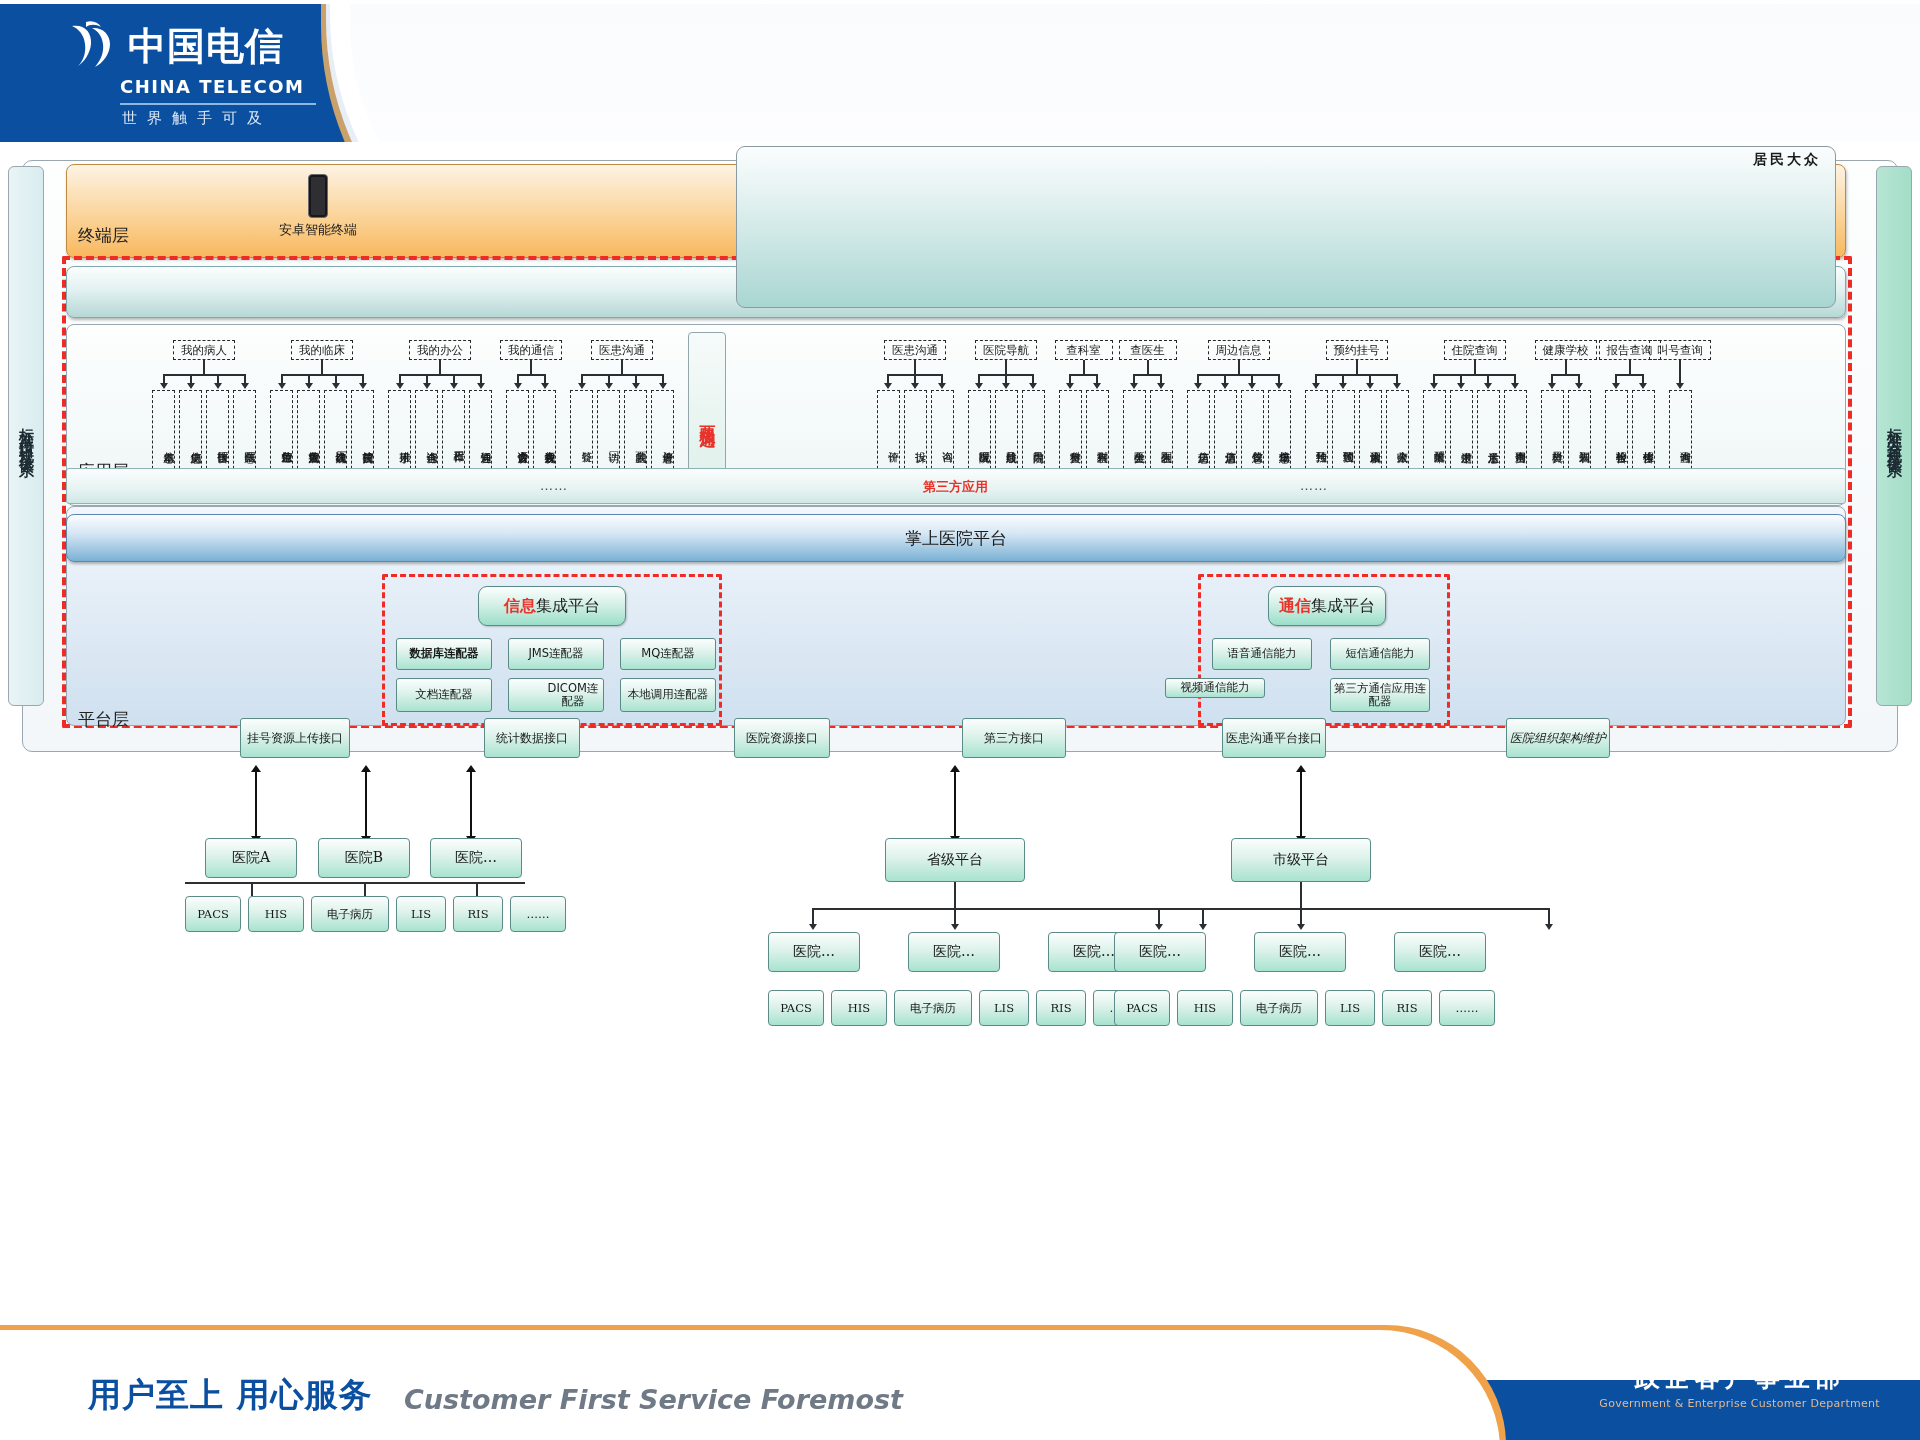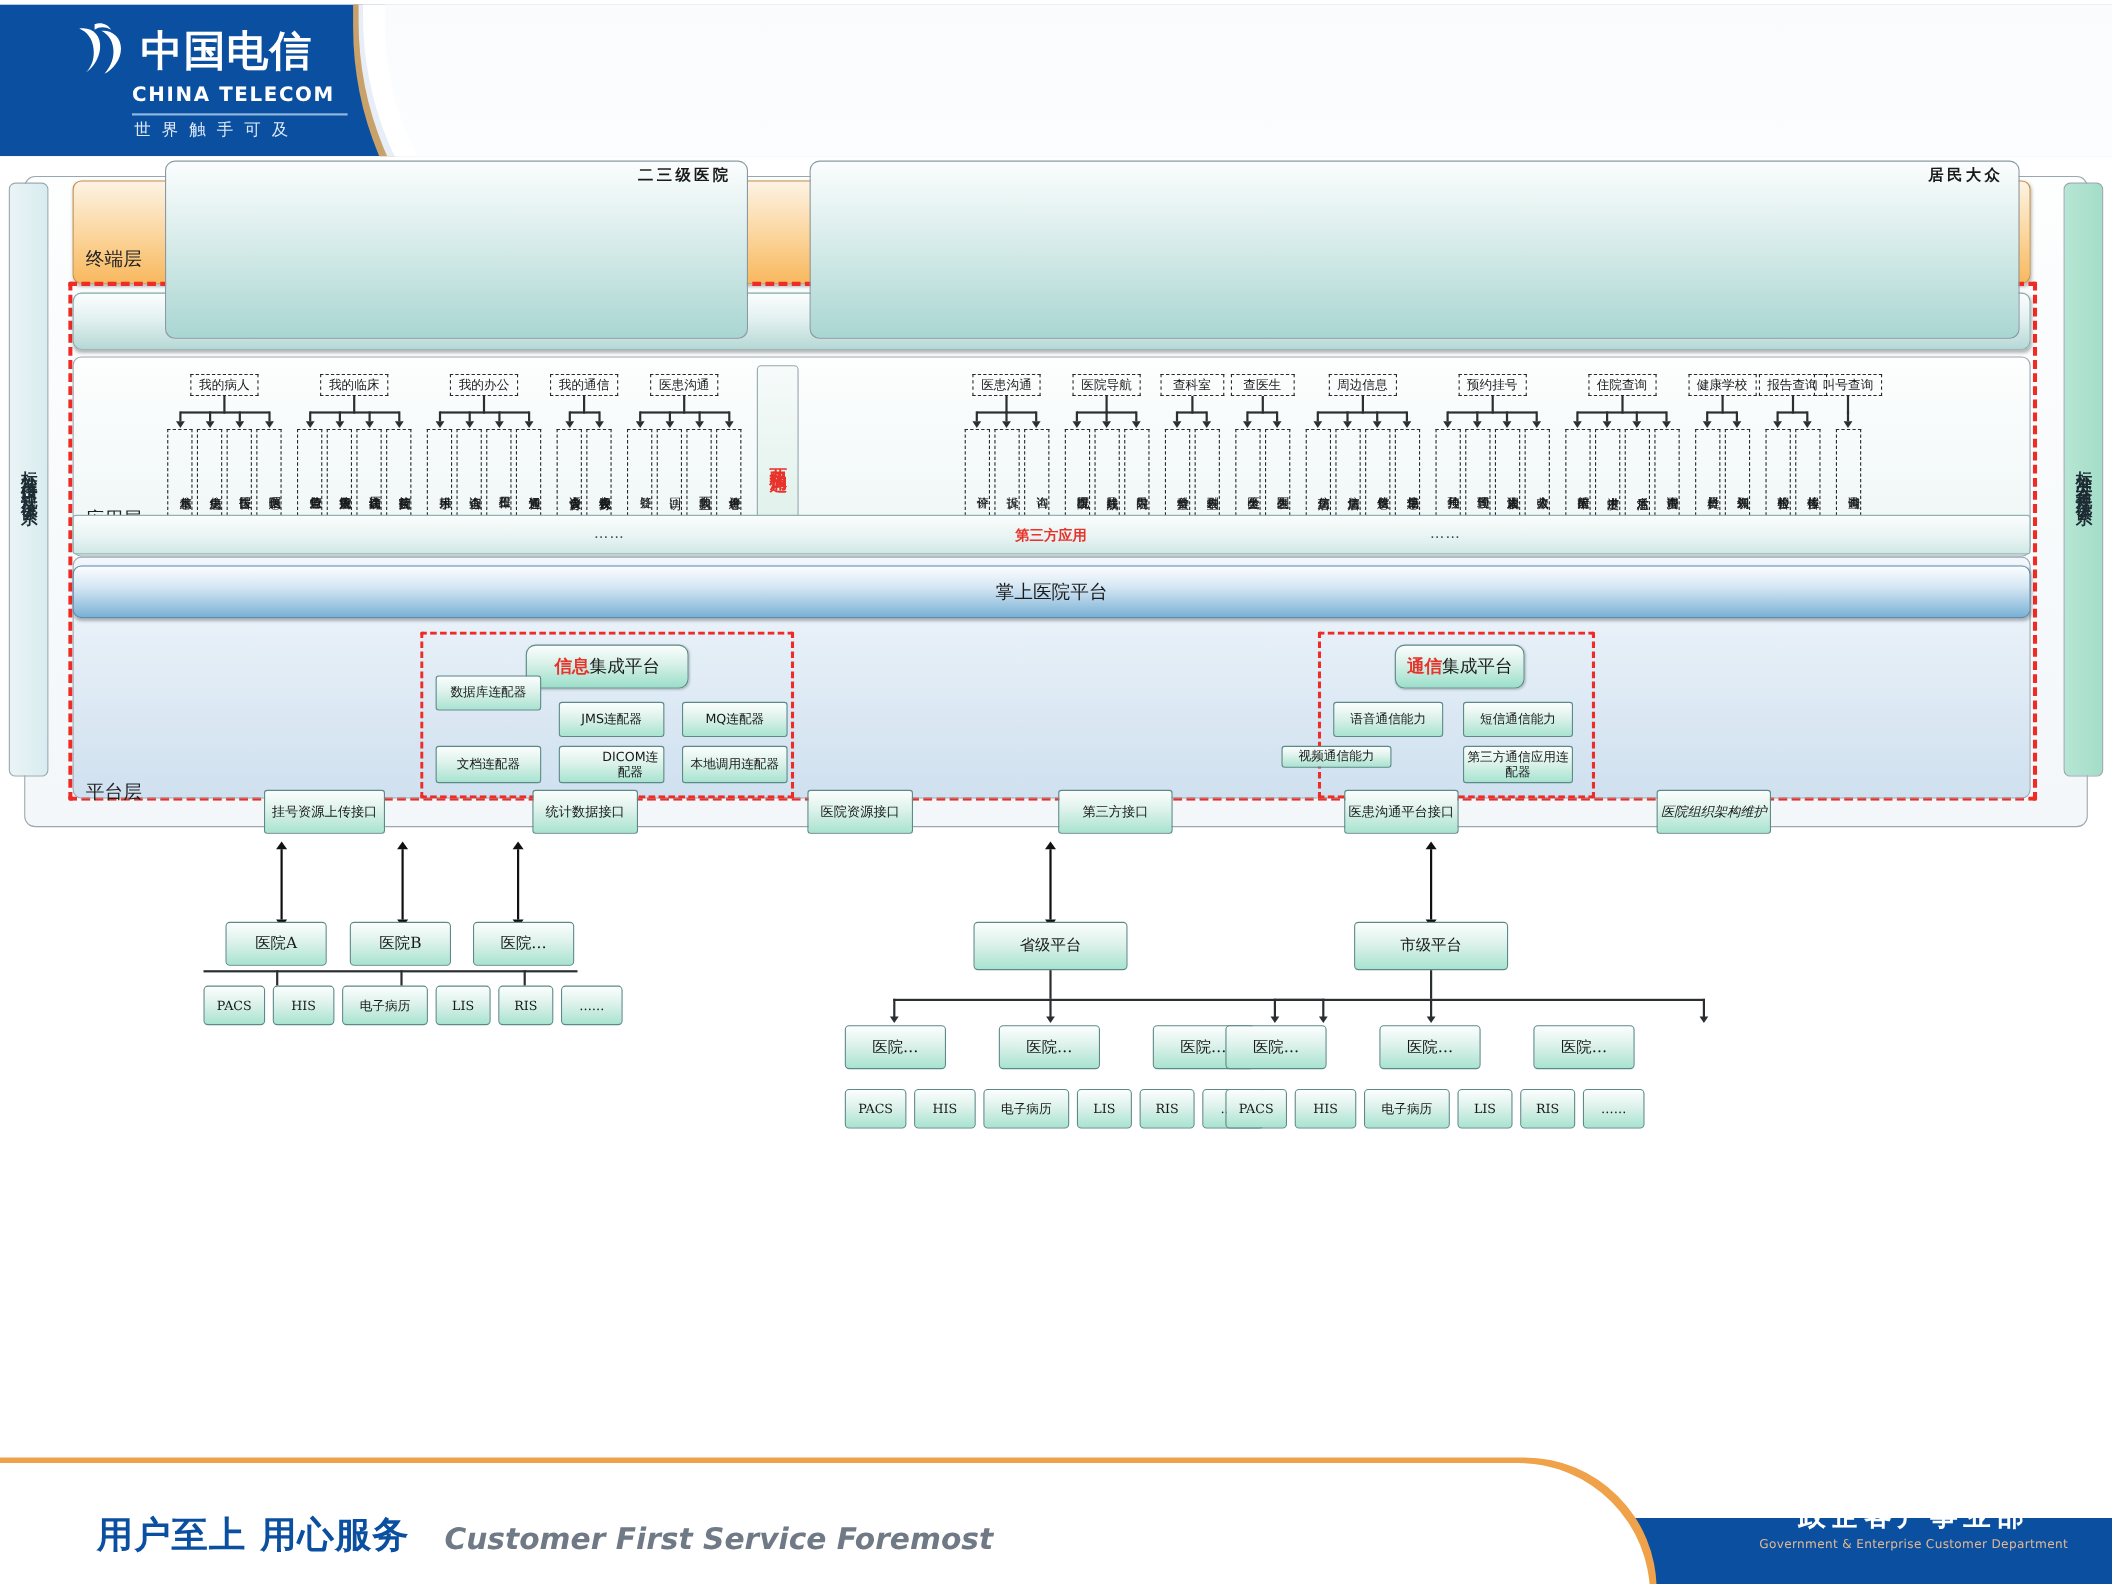--- a/index.html
+++ b/index.html
@@ -314,23 +314,20 @@
     <span>统一门户</span>
   </div>
 
   <div class="applayer"></div>
   <div class="layer-label" style="left:78px; top:322px;">应用层</div>
 
   <div class="twoway">
     <span>两极沟通</span>
   </div>
 
-  <div class="grp" style="left:150px; width:530px; height:162px;">
-    <div class="grp-title">二三级医院</div>
-  </div>
 
   <div class="grp" style="left:736px; width:1100px; height:162px;">
     <div class="grp-title">居民大众</div>
   </div>
 
   <div id="tree-host">
       <div class="leaf" style="left: 152px; top: 252px; width: 23px; height: 104px;">基本信息</div>
       <div class="ln" style="left: 162.5px; top: 236px; width: 2px; height: 9px;"></div>
       <div class="arrow" style="left: 159.5px; top: 245px;"></div>
       <div class="leaf" style="left: 179px; top: 252px; width: 23px; height: 104px;">病史信息</div>
@@ -524,21 +521,21 @@
   <div class="layer-label" style="left:78px; top:570px;">平台层</div>
   <div class="bar platform-bar">
     <span>掌上医院平台</span>
   </div>
 
   <div class="dashbox" style="left:382px; top:436px; width:340px; height:152px;"></div>
   <div class="int-title" style="left:478px; top:448px; width:148px; height:40px;">
     <b>信息</b>
       <span>集成平台</span>
   </div>
-  <div class="adp" style="left:396px; top:476px; width:96px; height:32px;">数据库连配器</div>
+  <div class="adp" style="left:396px; top:500px; width:96px; height:32px;font-weight:bold;">数据库连配器</div>
   <div class="adp" style="left:508px; top:500px; width:96px; height:32px;">JMS连配器</div>
   <div class="adp" style="left:620px; top:500px; width:96px; height:32px;">MQ连配器</div>
   <div class="adp" style="left:396px; top:540px; width:96px; height:34px;">文档连配器</div>
   <div class="adp" style="left:508px; top:540px; width:96px; height:34px;padding-left:36px;">DICOM连配器</div>
   <div class="adp" style="left:620px; top:540px; width:96px; height:34px;">本地调用连配器</div>
 
   <div class="dashbox" style="left:1198px; top:436px; width:252px; height:152px;"></div>
   <div class="int-title" style="left:1268px; top:448px; width:118px; height:40px;">
     <b>通信</b>
       <span>集成平台</span>

